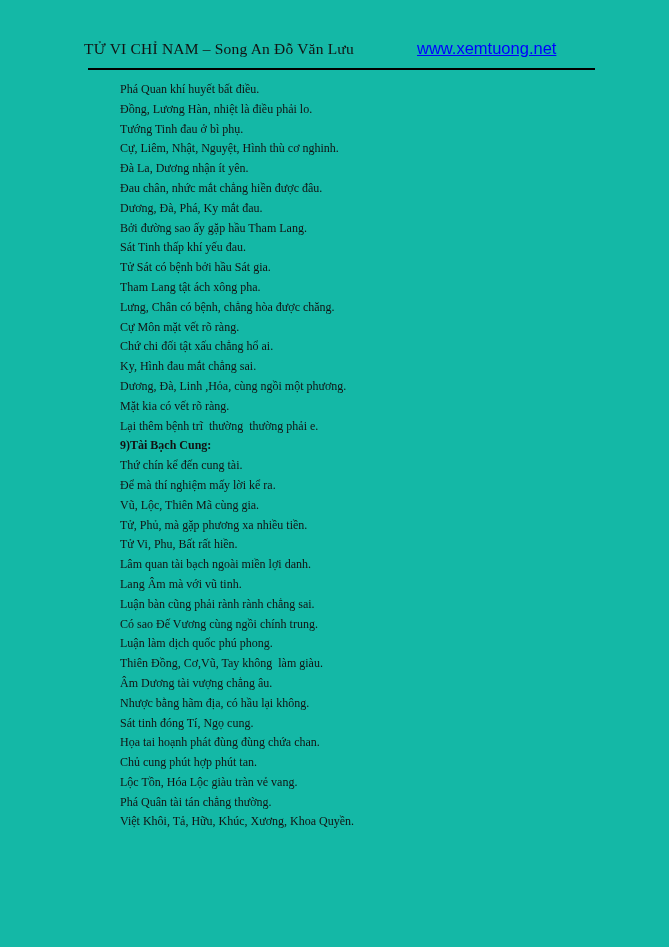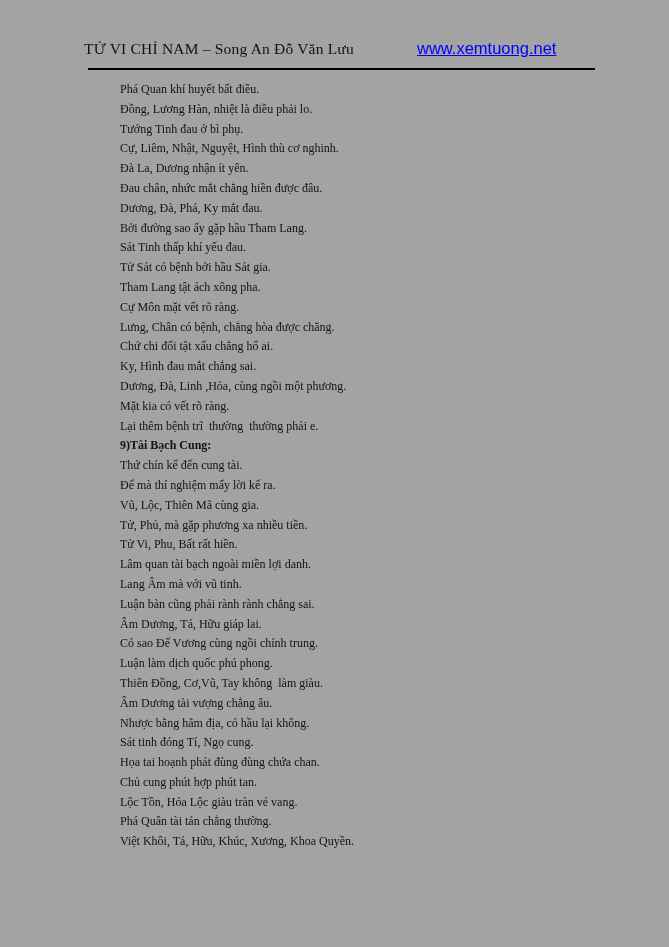--- a/index.html
+++ b/index.html
@@ -8,21 +8,21 @@
     width: 669px;
     height: 947px;
     position: relative;
     font-family: "Liberation Serif", serif;
     color: #121212;
     overflow: hidden;
   }
   .page {
     position: absolute;
     inset: 0;
-    background: #a3a3a3;
+    background: #14b8a6;
   }
   .header-title {
     position: absolute;
     left: 84px;
     top: 40px;
     font-size: 15.5px;
     letter-spacing: 0.2px;
     color: #121212;
     white-space: nowrap;
   }
@@ -73,37 +73,36 @@
       <div class="line">Đồng, Lương Hàn, nhiệt là điều phải lo.</div>
       <div class="line">Tướng Tinh đau ở bì phụ.</div>
       <div class="line">Cự, Liêm, Nhật, Nguyệt, Hình thù cơ nghinh.</div>
       <div class="line">Đà La, Dương nhận ít yên.</div>
       <div class="line">Đau chân, nhức mắt chẳng hiền được đâu.</div>
       <div class="line">Dương, Đà, Phá, Ky mắt đau.</div>
       <div class="line">Bởi đường sao ấy gặp hầu Tham Lang.</div>
       <div class="line">Sát Tinh thấp khí yếu đau.</div>
       <div class="line">Tử Sát có bệnh bởi hầu Sát gia.</div>
       <div class="line">Tham Lang tật ách xông pha.</div>
+      <div class="line">Lưng, Chân có bệnh, chẳng hòa được chăng.</div>
       <div class="line">Cự Môn mặt vết rõ ràng.</div>
-      <div class="line">Lưng, Chân có bệnh, chẳng hòa được chăng.</div>
       <div class="line">Chứ chi đối tật xấu chẳng hổ ai.</div>
       <div class="line">Ky, Hình đau mắt chẳng sai.</div>
       <div class="line">Dương, Đà, Linh ,Hỏa, cùng ngồi một phương.</div>
       <div class="line">Mặt kia có vết rõ ràng.</div>
       <div class="line">Lại thêm bệnh trĩ  thường  thường phải e.</div>
       <div class="line bold">9)Tài Bạch Cung:</div>
       <div class="line">Thứ chín kể đến cung tài.</div>
       <div class="line">Để mà thí nghiệm mấy lời kể ra.</div>
       <div class="line">Vũ, Lộc, Thiên Mã cùng gia.</div>
       <div class="line">Tử, Phủ, mà gặp phương xa nhiều tiền.</div>
       <div class="line">Tử Vi, Phu, Bất rất hiền.</div>
       <div class="line">Lâm quan tài bạch ngoài miền lợi danh.</div>
       <div class="line">Lang Âm mà với vũ tinh.</div>
       <div class="line">Luận bàn cũng phải rành rành chẳng sai.</div>
-      <div class="line">Âm Dương, Tả, Hữu giáp lai.</div>
       <div class="line">Có sao Đế Vương cùng ngồi chính trung.</div>
       <div class="line">Luận làm dịch quốc phú phong.</div>
       <div class="line">Thiên Đồng, Cơ,Vũ, Tay không  làm giàu.</div>
       <div class="line">Âm Dương tài vượng chẳng âu.</div>
       <div class="line">Nhược bằng hãm địa, có hầu lại không.</div>
       <div class="line">Sát tinh đóng Tí, Ngọ cung.</div>
       <div class="line">Họa tai hoạnh phát đùng đùng chứa chan.</div>
       <div class="line">Chủ cung phút hợp phút tan.</div>
       <div class="line">Lộc Tồn, Hóa Lộc giàu tràn vẻ vang.</div>
       <div class="line">Phá Quân tài tán chẳng thường.</div>

